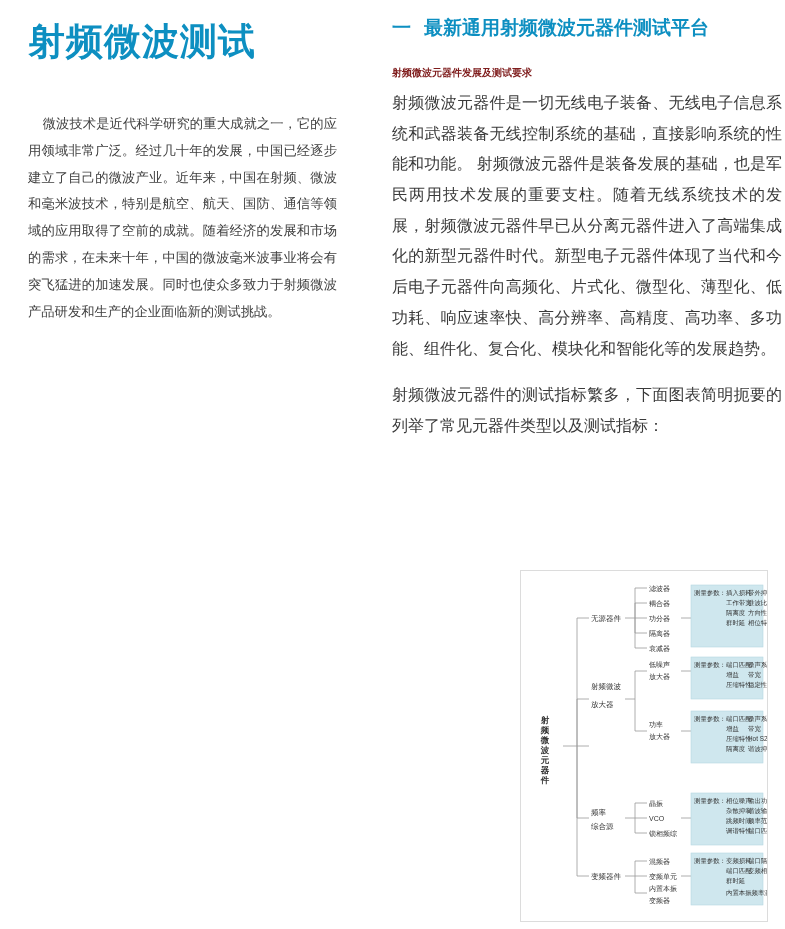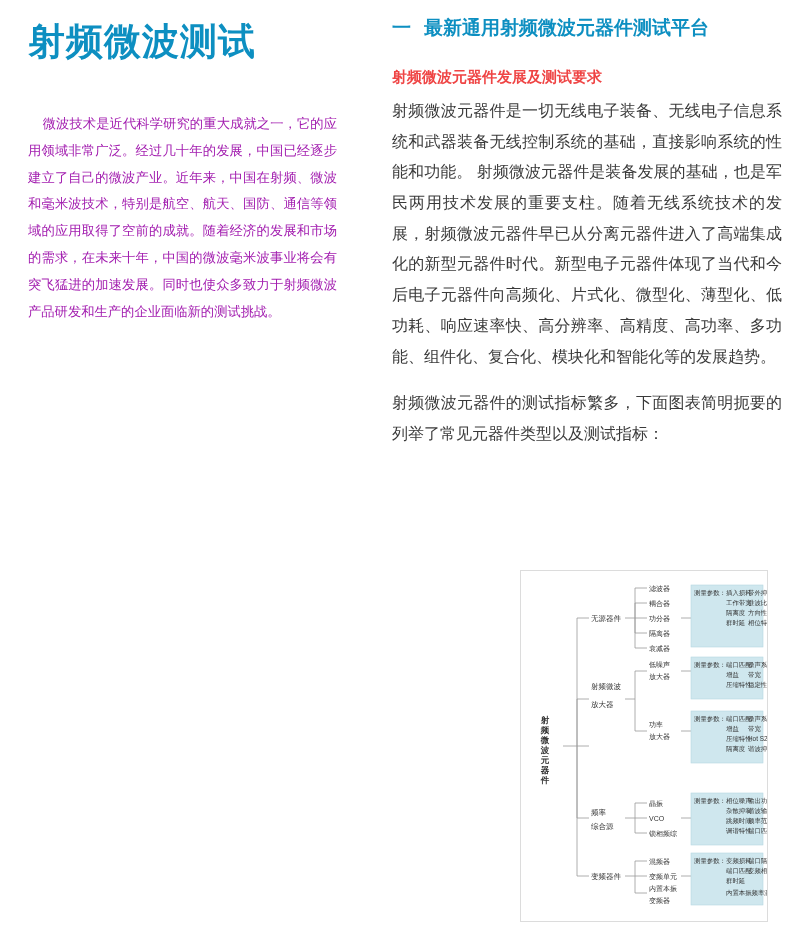--- a/index.html
+++ b/index.html
@@ -31,21 +31,21 @@
     line-height: 1.32;
     font-weight: bold;
     color: #0d8fc1;
     letter-spacing: 1px;
     margin: 0 0 44px 0;
   }
   .main-title .t-line { display: block; }
   .intro-para {
     font-size: 13.3px;
     line-height: 2.02;
-    color: #a21caf;
+    color: #404040;
     text-align: justify;
     text-indent: 1.1em;
     margin: 0;
   }
   
   .right-col {
     position: absolute;
     left: 392px;
     top: 0;
     width: 400px;
@@ -54,22 +54,22 @@
   }
   .section-heading {
     color: #0d8fc1;
     font-size: 19px;
     font-weight: bold;
     line-height: 1.52;
     margin: 0 0 22px 0;
   }
   .section-heading .num { margin-right: 13px; }
   .sub-heading {
-    color: #ef4444;
-    font-size: 15px;
+    color: #7f1d1d;
+    font-size: 10px;
     font-weight: bold;
     margin: 0 0 7px 0;
     line-height: 1.6;
   }
   .body-para {
     font-size: 16px;
     line-height: 1.92;
     color: #3a3a3a;
     text-align: justify;
     margin: 0 0 16px 0;

